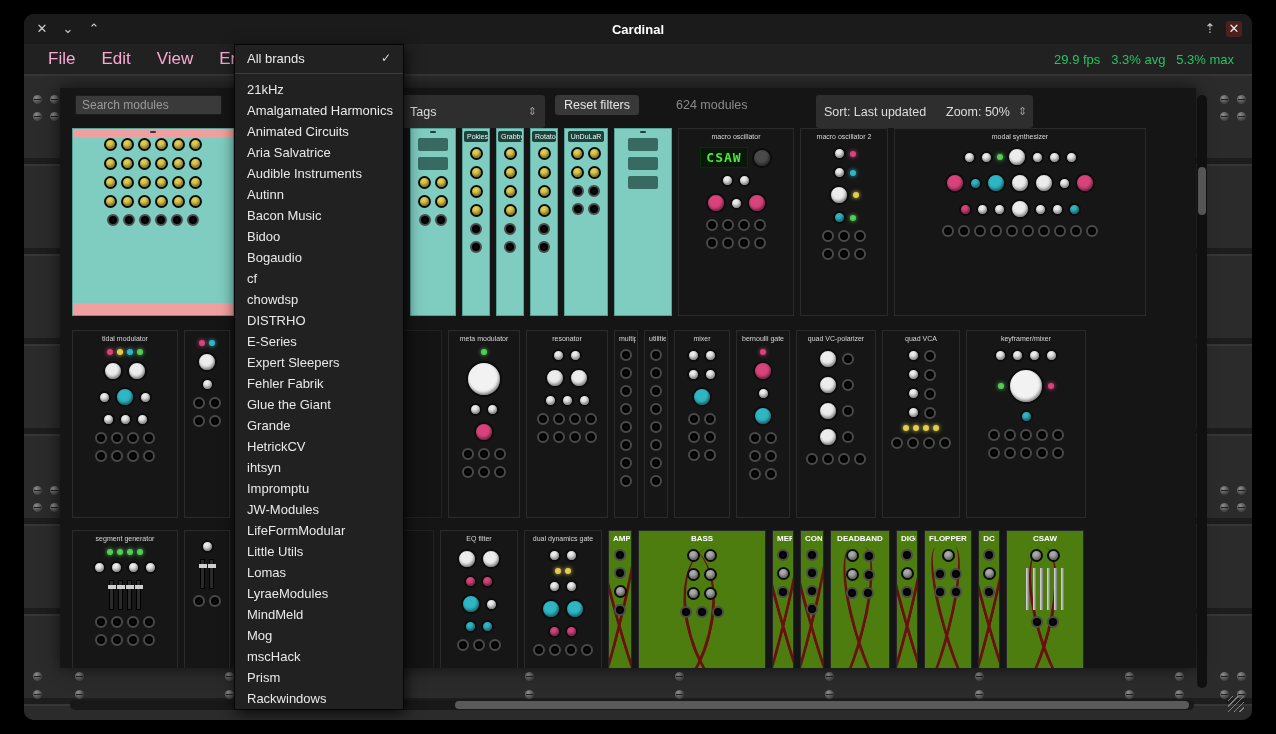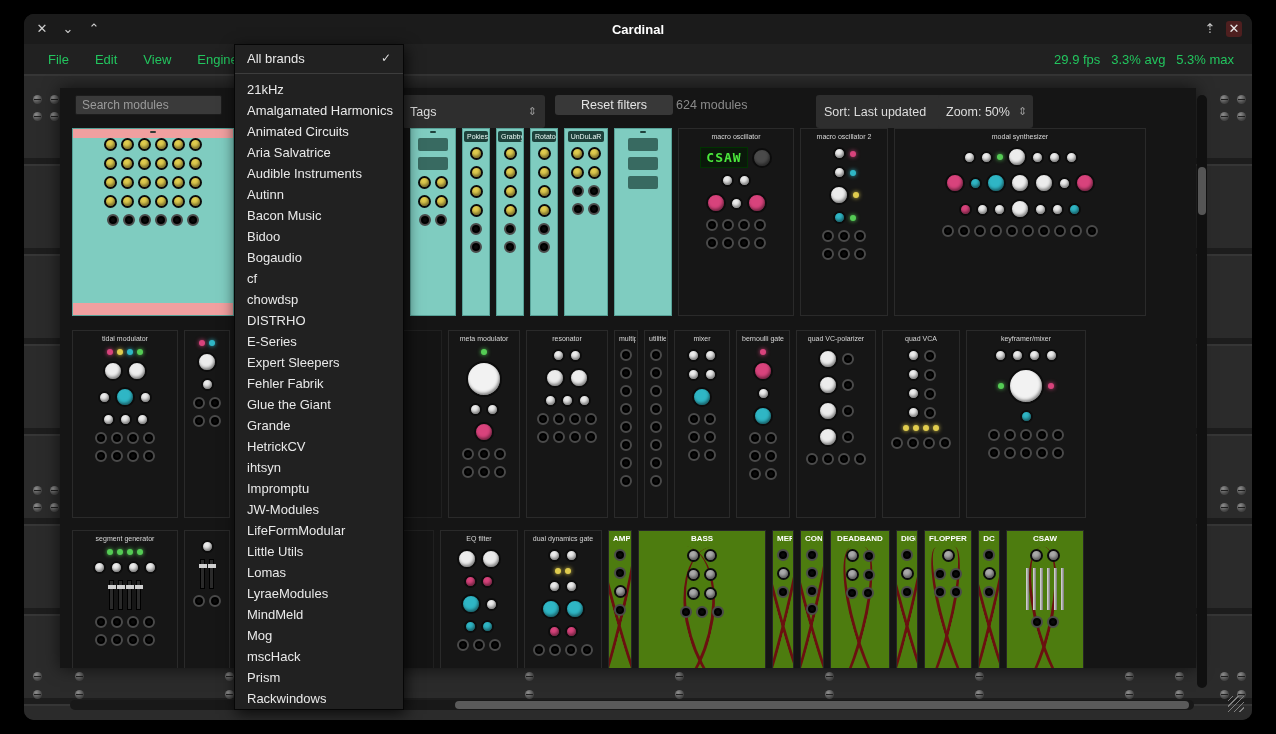--- a/index.html
+++ b/index.html
@@ -6,34 +6,34 @@
   html,body{width:1276px;height:734px;background:#000;font-family:"Liberation Sans","DejaVu Sans",sans-serif;overflow:hidden;}
   .window{position:absolute;left:24px;top:14px;width:1228px;height:706px;background:#262626;border-radius:10px;overflow:hidden;box-shadow:0 0 0 1px #000;}
   .titlebar{position:absolute;top:0;left:0;right:0;height:30px;background:#1b1b1b;display:flex;align-items:center;z-index:5;}
   .tb-left{position:absolute;left:10px;display:flex;gap:10px;}
   .tb-right{position:absolute;right:10px;display:flex;gap:8px;}
   .tb-icon{color:#cfcfcf;font-size:13px;width:16px;height:16px;line-height:16px;text-align:center;cursor:pointer;}
   .tb-close{background:#4e1f1f;border-radius:3px;color:#e8e8e8;}
   .tb-title{flex:1;text-align:center;color:#fff;font-weight:bold;font-size:13px;}
   .menubar{position:absolute;top:30px;left:0;right:0;height:30px;background:#212121;display:flex;align-items:center;z-index:4;}
   .menu-items{display:flex;gap:6px;padding-left:14px;}
-  .menu-item{color:#22c55e;font-size:13px;padding:4px 10px;cursor:pointer;}
+  .menu-item{color:#f9a8d4;font-size:17px;padding:4px 10px;cursor:pointer;}
   .stats{margin-left:auto;padding-right:18px;color:#22c55e;font-size:13px;white-space:pre;}
   .rack{position:absolute;top:60px;left:0;right:0;bottom:0;background:repeating-linear-gradient(180deg,#363636 0 2px,#2b2b2b 2px 84px,#1d1d1d 84px 90px);}
   .screw{position:absolute;width:9px;height:9px;border-radius:50%;background:radial-gradient(circle at 35% 30%,#8f8f8f,#4a4a4a 60%,#2c2c2c);}
   .screw::after{content:"";position:absolute;left:1px;right:1px;top:4px;height:1px;background:#1f1f1f;}
   .browser{position:absolute;left:36px;top:74px;width:1136px;height:580px;background:#151515;overflow:hidden;box-shadow:0 0 16px rgba(0,0,0,.65);z-index:2;}
   .search{position:absolute;left:15px;top:7px;width:147px;height:20px;background:#3a3a3a;border:1px solid #1c1c1c;border-radius:2px;color:#ccc;font-size:12px;padding:0 6px;font-family:inherit;outline:none;}
   .search::placeholder{color:#9a9a9a;}
   .select{position:absolute;top:7px;height:33px;background:#2e2e2e;border-radius:3px;color:#ddd;font-size:12.5px;display:flex;align-items:center;justify-content:space-between;padding:0 8px;cursor:pointer;white-space:nowrap;}
   .updown{color:#9a9a9a;font-size:11px;margin-left:8px;}
   .tagssel{left:342px;width:143px;}
   .sortsel{left:756px;width:150px;}
   .zoomsel{left:878px;width:95px;}
-  .reset{position:absolute;left:495px;top:7px;width:118px;height:20px;background:#383838;border:none;border-radius:3px;color:#e5e5e5;font-size:12.5px;font-family:inherit;cursor:pointer;}
+  .reset{position:absolute;left:495px;top:7px;width:84px;height:20px;background:#383838;border:none;border-radius:3px;color:#e5e5e5;font-size:12.5px;font-family:inherit;cursor:pointer;}
   .count{position:absolute;left:616px;top:7px;height:20px;line-height:20px;color:#8a8a8a;font-size:12.5px;}
   .grid{position:absolute;inset:0;}
   .module-row{position:absolute;left:12px;display:flex;gap:6px;align-items:flex-start;}
   .module{position:relative;height:188px;background:#161616;border:1px solid #2a2a2a;overflow:hidden;flex:none;display:flex;flex-direction:column;align-items:center;padding:2px 1px;cursor:pointer;}
   .module.aria{background:#7fccc0;border-color:#57a197;}
   .module.aria .module-title{background:rgba(8,34,29,.82);color:#eafaf6;border-radius:2px;}
   .module.stripes::before{content:"";position:absolute;top:0;left:0;right:0;height:9px;background:#f0a0a0;}
   .module.stripes::after{content:"";position:absolute;bottom:0;left:0;right:0;height:12px;background:#f0a0a0;}
   .module.autinn{background:#4d7c0f;border-color:#262626;}
   .module.autinn .module-title{font-weight:bold;font-size:8px;color:#fff;}

